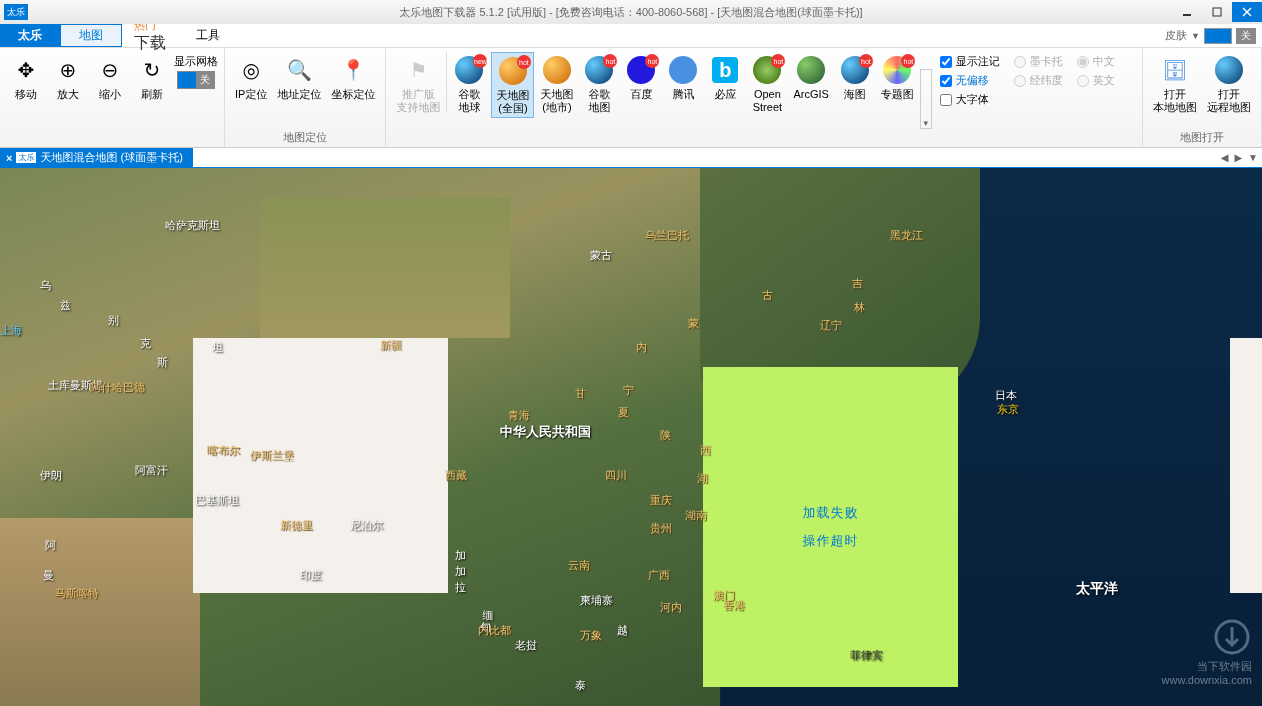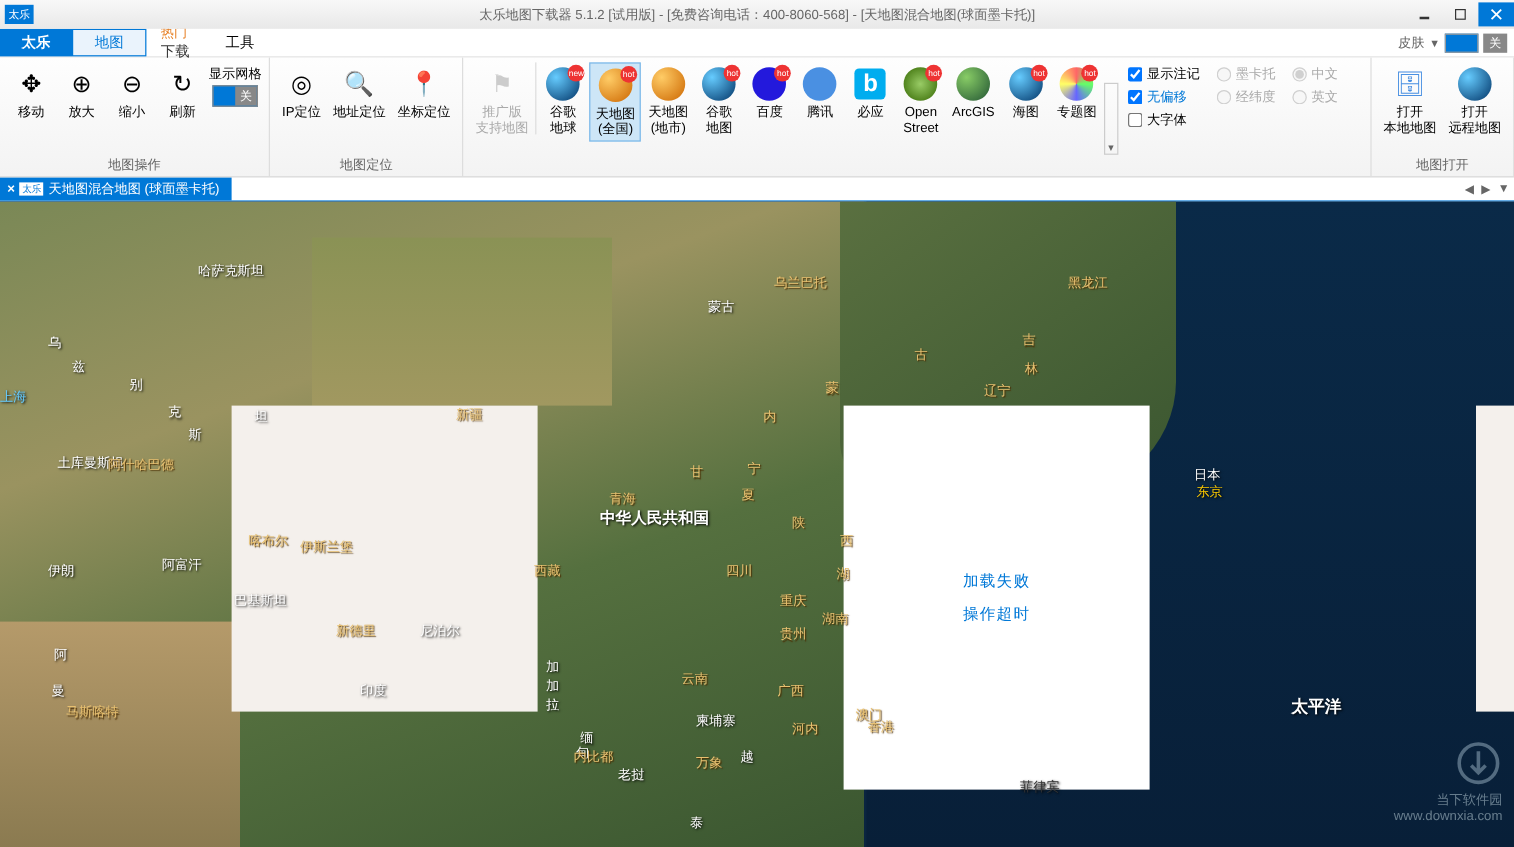--- a/index.html
+++ b/index.html
@@ -11,21 +11,21 @@
 .title-controls { position: absolute; right: 0; display: flex; }
 .title-btn { width: 30px; height: 20px; display: flex; align-items: center; justify-content: center; cursor: pointer; }
 .title-btn.close { background: #0078d7; color: #fff; }
 
 .menu-bar { height: 24px; display: flex; align-items: stretch; background: #fff; border-bottom: 1px solid #ddd; }
 .menu-tab { padding: 0 18px; display: flex; align-items: center; cursor: pointer; font-size: 12px; }
 .menu-tab.brand { background: #0078d7; color: #fff; font-weight: bold; }
 .menu-tab.selected { color: #0078d7; border: 1px solid #0078d7; background: #eaf3fc; }
 .menu-tab-column { display: flex; flex-direction: column; justify-content: center; padding: 0 12px; }
 .menu-tab-small { font-size: 11px; cursor: pointer; color: #e67e22; }
-.menu-tab-small2 { font-size: 12px; cursor: pointer; color: #333; font-family: Liberation Serif, serif; }
+.menu-tab-small2 { font-size: 16px; cursor: pointer; color: #333; font-family: Liberation Serif, serif; }
 .menu-right { margin-left: auto; display: flex; align-items: center; gap: 4px; padding-right: 6px; }
 .skin-label { font-size: 11px; color: #666; }
 .skin-toggle { width: 28px; height: 16px; background: #0078d7; border: 1px solid #999; }
 .skin-off { width: 20px; height: 16px; background: #888; color: #fff; font-size: 10px; display: flex; align-items: center; justify-content: center; }
 
 .ribbon { height: 100px; background: linear-gradient(#fefefe, #f3f3f3); border-bottom: 1px solid #ccc; display: flex; }
 .ribbon-group { display: flex; flex-direction: column; border-right: 1px solid #ddd; padding: 4px 6px 2px; }
 .ribbon-items { display: flex; flex: 1; align-items: flex-start; gap: 2px; }
 .ribbon-group-label { text-align: center; font-size: 11px; color: #666; padding-top: 2px; }
 .ribbon-btn { display: flex; flex-direction: column; align-items: center; padding: 2px 4px; cursor: pointer; min-width: 40px; }
@@ -54,21 +54,21 @@
 .tab-nav span { cursor: pointer; font-size: 10px; }
 
 .map-area { position: relative; height: 538px; background: #0a2540; overflow: hidden; }
 .map-layer { position: absolute; inset: 0; }
 .land { position: absolute; background: linear-gradient(135deg, #6b7a4a, #8a9a5c, #a58b5c); }
 .ocean-label { position: absolute; color: #fff; font-size: 14px; font-weight: bold; text-shadow: 1px 1px 2px #000; }
 .ml { position: absolute; color: #fff; font-size: 11px; text-shadow: 1px 1px 2px #000; white-space: nowrap; }
 .ml.cn { color: #e8c070; text-shadow: 1px 1px 1px #4a2c00; }
 .ml.big { font-size: 13px; font-weight: bold; }
 .ml.jp { color: #ffcc00; }
-.fail-tile { position: absolute; background: #ffffff; display: flex; flex-direction: column; align-items: center; justify-content: center; gap: 10px; }
+.fail-tile { position: absolute; background: #bef264; display: flex; flex-direction: column; align-items: center; justify-content: center; gap: 10px; margin-top: 29px; }
 .fail-text { color: #0078d7; font-size: 13px; letter-spacing: 1px; }
 .white-tile { position: absolute; background: #f4f0ec; }
 .watermark { position: absolute; right: 10px; bottom: 20px; color: rgba(180,200,210,0.55); font-size: 11px; text-align: right; }
 .watermark svg { opacity: 0.5; }
 </style>
 </head>
 <body>
 
 <div class="title-bar">
   <div class="title-logo">太乐</div>
@@ -129,21 +129,20 @@
           <div class="ribbon-icon">↻</div>
           <div class="ribbon-text">刷新</div>
         </div>
       <div class="grid-toggle">
         <div class="grid-sub">显示网格</div>
         <div class="grid-switch">
             <div class="grid-switch-off">关</div>
           </div>
       </div>
     </div>
-    <div class="ribbon-group-label">地图操作</div>
   </div>
 
   <div class="ribbon-group">
     <div class="ribbon-items">
       <div class="ribbon-btn">
           <div class="ribbon-icon">◎</div>
           <div class="ribbon-text">IP定位</div>
         </div>
       <div class="ribbon-btn">
           <div class="ribbon-icon">🔍</div>

